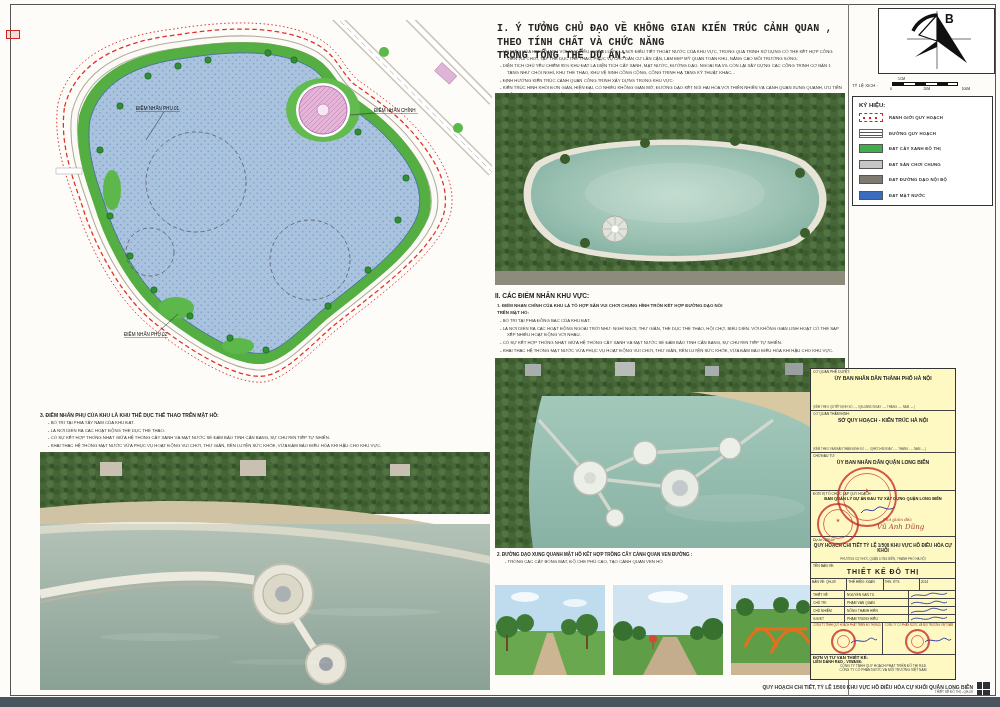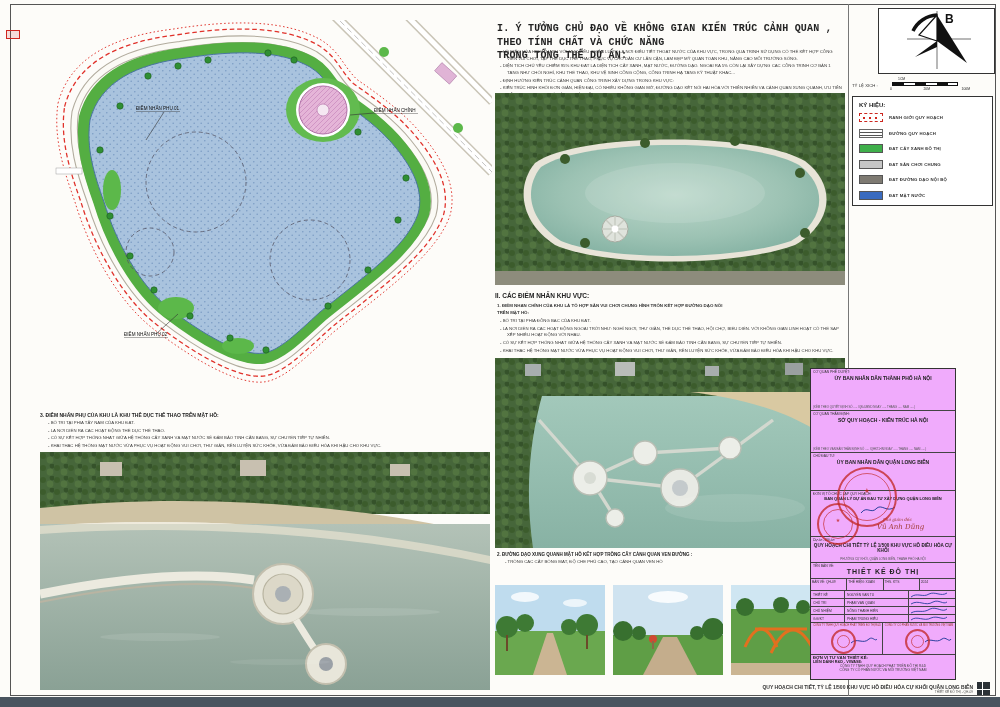--- a/index.html
+++ b/index.html
@@ -39,21 +39,21 @@
   .legend-swatch { width:24px; height:9px; border:1px solid #555; margin-right:6px; flex:0 0 auto; }
   .legend-label { font-size:4.3px; font-weight:bold; color:#333; letter-spacing:.2px; }
   .sw-boundary { border:1px dashed #cc2720; background:
       radial-gradient(circle at 4px 4px,#d0261f 1.1px,transparent 1.3px),
       radial-gradient(circle at 10px 4px,#d0261f 1.1px,transparent 1.3px),
       radial-gradient(circle at 16px 4px,#d0261f 1.1px,transparent 1.3px),
       #fff; }
   .sw-road { border:1px solid #666; background:linear-gradient(#fff 0 2px,#555 2px 2.7px,#fff 2.7px 5px,#555 5px 5.7px,#fff 5.7px 7px); }
 
   
-  .tblock { left:810px; top:368px; width:146px; height:312px; border:1px solid #333; background:#f0abfc; font-size:4px; color:#222; }
+  .tblock { left:810px; top:368px; width:146px; height:312px; border:1px solid #333; background:#fef9c3; font-size:4px; color:#222; }
   .tb-sec { position:absolute; left:0; width:144px; border-bottom:1px solid #444; }
   .tb-label { position:absolute; left:2px; top:1px; font-size:3.4px; color:#333; }
   .tb-org { position:absolute; left:0; top:6px; width:100%; text-align:center; font-size:5px; font-weight:bold; color:#222; }
   .tb-note { position:absolute; left:2px; bottom:1px; width:140px; font-size:2.9px; color:#555; }
   .stamp { position:absolute; border-radius:50%; border:2px solid rgba(195,40,38,.78); z-index:5; }
   .stamp .inner { position:absolute; left:4px; top:4px; right:4px; bottom:4px; border-radius:50%;
                   border:1px solid rgba(195,40,38,.65); }
   .stamp .star { position:absolute; left:0; right:0; top:32%; text-align:center; color:rgba(195,40,38,.8); font-size:7px; }
   .script-red { font-family:"DejaVu Serif", serif; font-style:italic; color:#a03b32; }
   .meta-row { position:absolute; display:flex; left:0; width:144px; height:12px; border-bottom:1px solid #444; }

